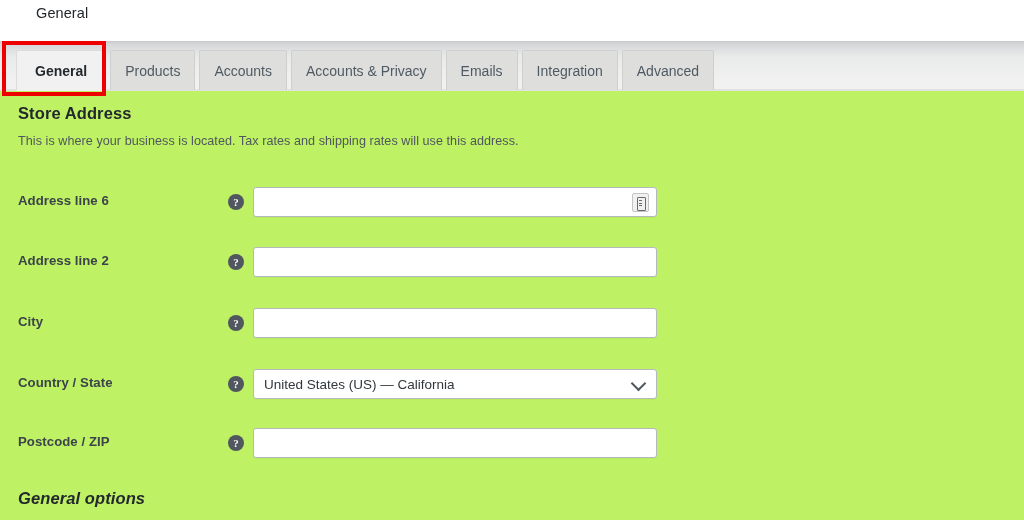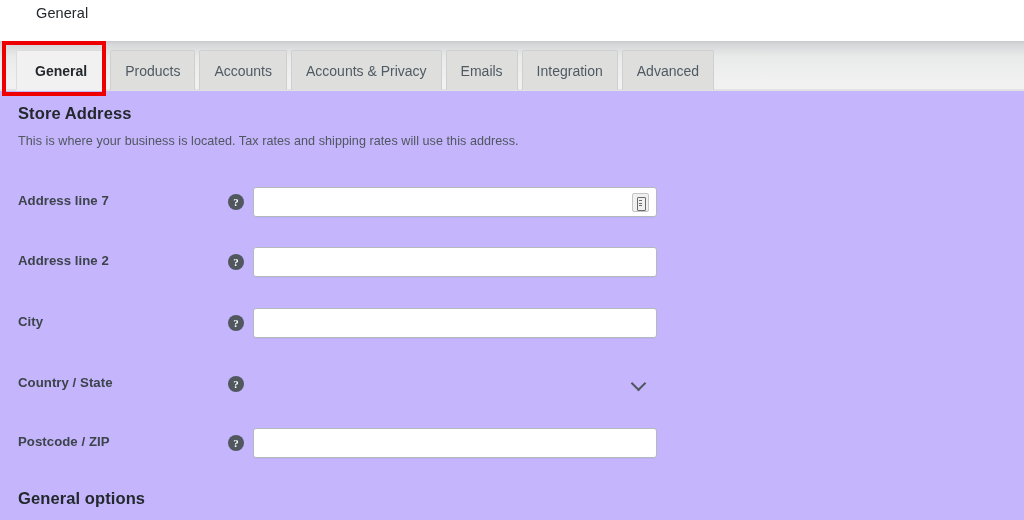--- a/index.html
+++ b/index.html
@@ -89,32 +89,32 @@
     z-index: 9;
     pointer-events: none;
   }
 
   
   #content {
     position: absolute;
     top: 91px; left: 0;
     width: 1024px;
     height: 429px;
-    background: #c4b5fd;
+    background: #bef264;
   }
   .section-title {
     position: absolute;
     left: 18px;
     font-size: 16.5px;
     font-weight: bold;
     color: #23282d;
     letter-spacing: .1px;
   }
   #store-address-title { top: 13px; }
-  #general-options-title { top: 398px; }
+  #general-options-title { top: 398px; font-style: italic; }
 
   #store-address-desc {
     position: absolute;
     left: 18px;
     top: 43px;
     font-size: 12.6px;
     color: #50575e;
     letter-spacing: .05px;
     text-align: right;
   }
@@ -251,38 +251,39 @@
 <div id="annotation-box"></div>
 
 <div id="content">
 
   <div class="section-title" id="store-address-title">Store Address</div>
 
   <div id="store-address-desc">This is where your business is located. Tax rates and shipping rates will use this address.</div>
 
   <div id="form-rows">
       <div class="form-row" style="top: 96px;">
-        <div class="row-label">Address line 7</div>
+        <div class="row-label">Address line 6</div>
         <div class="help-icon">?</div>
         <input type="text" class="field" placeholder="" style="">
         <div class="autofill-icon"></div>
       </div>
       <div class="form-row" style="top: 156px;">
         <div class="row-label">Address line 2</div>
         <div class="help-icon">?</div>
         <input type="text" class="field" placeholder="" style="">
       </div>
       <div class="form-row" style="top: 217px;">
         <div class="row-label">City</div>
         <div class="help-icon">?</div>
         <input type="text" class="field" placeholder="" style="">
       </div>
       <div class="form-row" style="top: 278px; padding-left: 48px;">
         <div class="row-label">Country / State</div>
         <div class="help-icon">?</div>
+        <select class="field"><option>United States (US) — California</option></select>
         <div class="select-chevron"></div>
       </div>
       <div class="form-row" style="top: 337px;">
         <div class="row-label">Postcode / ZIP</div>
         <div class="help-icon">?</div>
         <input type="text" class="field" placeholder="" style="">
       </div>
     </div>
 
   <div class="section-title" id="general-options-title">General options</div>

